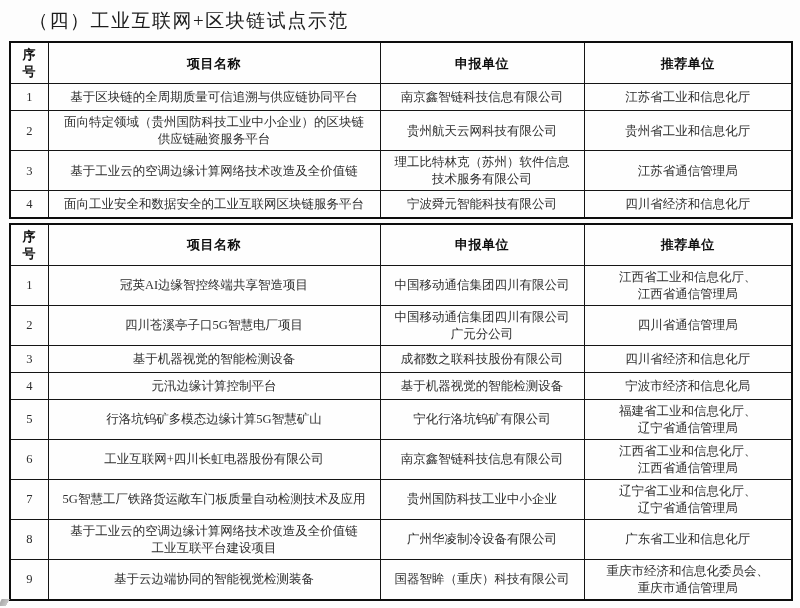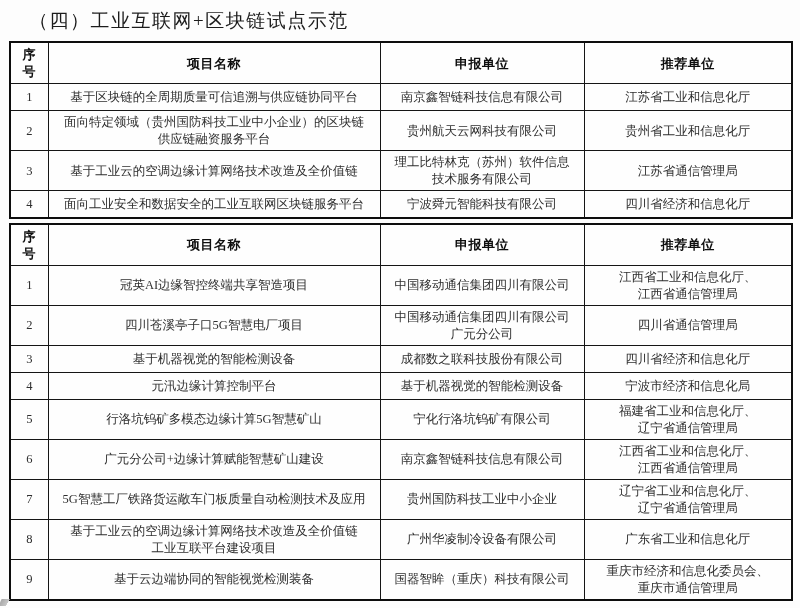--- a/index.html
+++ b/index.html
@@ -162,21 +162,21 @@
           </tr>
           <tr>
             <td>5</td>
             <td>行洛坑钨矿多模态边缘计算5G智慧矿山</td>
             <td>宁化行洛坑钨矿有限公司</td>
             <td>福建省工业和信息化厅、
 辽宁省通信管理局</td>
           </tr>
           <tr>
             <td>6</td>
-            <td>广元分公司+边缘计算赋能智慧矿山建设</td>
+            <td>工业互联网+四川长虹电器股份有限公司</td>
             <td>南京鑫智链科技信息有限公司</td>
             <td>江西省工业和信息化厅、
 江西省通信管理局</td>
           </tr>
           <tr>
             <td>7</td>
             <td>5G智慧工厂铁路货运敞车门板质量自动检测技术及应用</td>
             <td>贵州国防科技工业中小企业</td>
             <td>辽宁省工业和信息化厅、
 辽宁省通信管理局</td>

